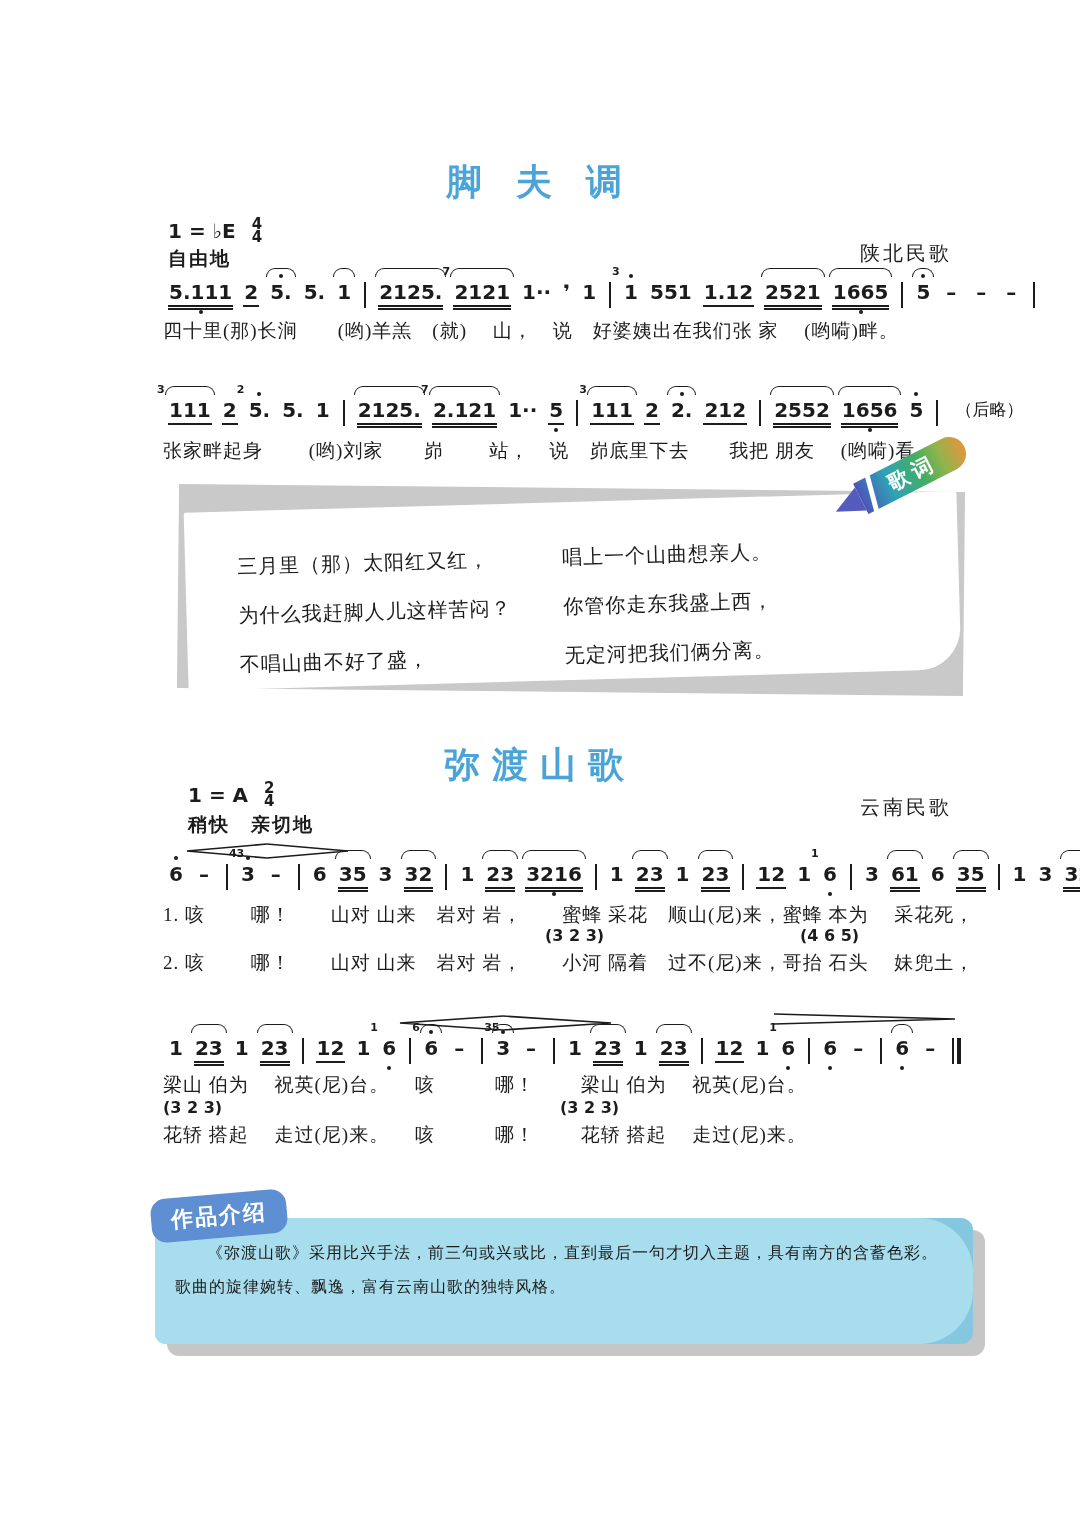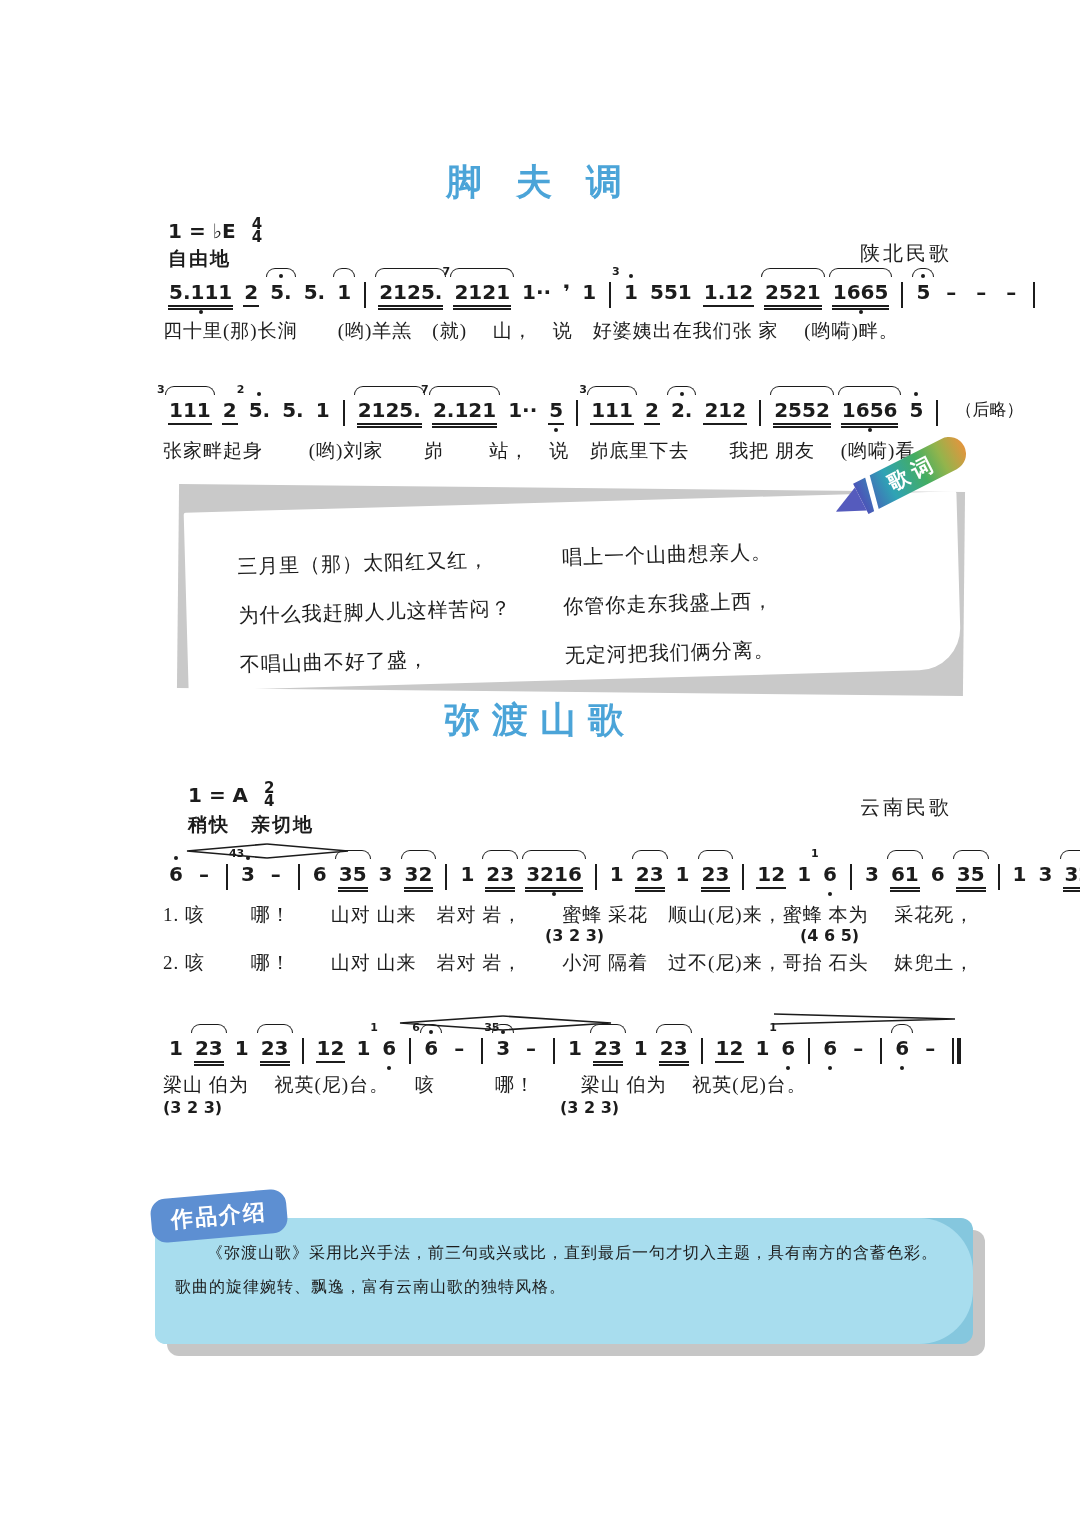--- a/index.html
+++ b/index.html
@@ -161,21 +161,21 @@
       </div>
     </div>
     <div class="pen">
       <span class="pen-tip"></span>
       <span class="pen-body">
         <span>歌词</span>
       </span>
     </div>
   </div>
 
-  <div class="song-title" style="top:696px;">弥渡山歌</div>
+  <div class="song-title" style="top:741px;">弥渡山歌</div>
 
   <div class="keyrow" style="left:188px;top:782px;justify-content:flex-end;">
     <span>1 = A</span>
     <span class="meter">
       <span>2</span>
       <span>4</span>
     </span>
   </div>
   <div class="origin" style="top:794px;">云南民歌</div>
   <div class="tempo" style="left:188px;top:812px;">稍快　亲切地</div>
@@ -261,20 +261,21 @@
       <span class="note dash">–</span>
       <span class="bar"></span>
       <span class="note"><span class="arc"></span><span class="lo"></span>6</span>
       <span class="note dash">–</span>
       <span class="bar"></span>
       <span class="bar thick"></span>
     </div>
   <div class="lyricline" style="left:163px;top:1072px;">梁山 伯为　 祝英(尼)台。　 咳　　　哪！　　 梁山 伯为　 祝英(尼)台。</div>
   <div class="ornament" style="left:163px;top:1098px;">(3 2 3)</div>
   <div class="ornament" style="left:560px;top:1098px;">(3 2 3)</div>
+  <div class="lyricline" style="left:163px;top:1122px;">花轿 搭起　 走过(尼)来。　 咳　　　哪！　　 花轿 搭起　 走过(尼)来。</div>
 
   <div class="intro">
     <div class="intro-back"></div>
     <div class="intro-front"></div>
     <div class="intro-label">作品介绍</div>
     <div class="intro-text">《弥渡山歌》采用比兴手法，前三句或兴或比，直到最后一句才切入主题，具有南方的含蓄色彩。歌曲的旋律婉转、飘逸，富有云南山歌的独特风格。</div>
   </div>
 
   <div class="pagenum">19</div>
 </div>

